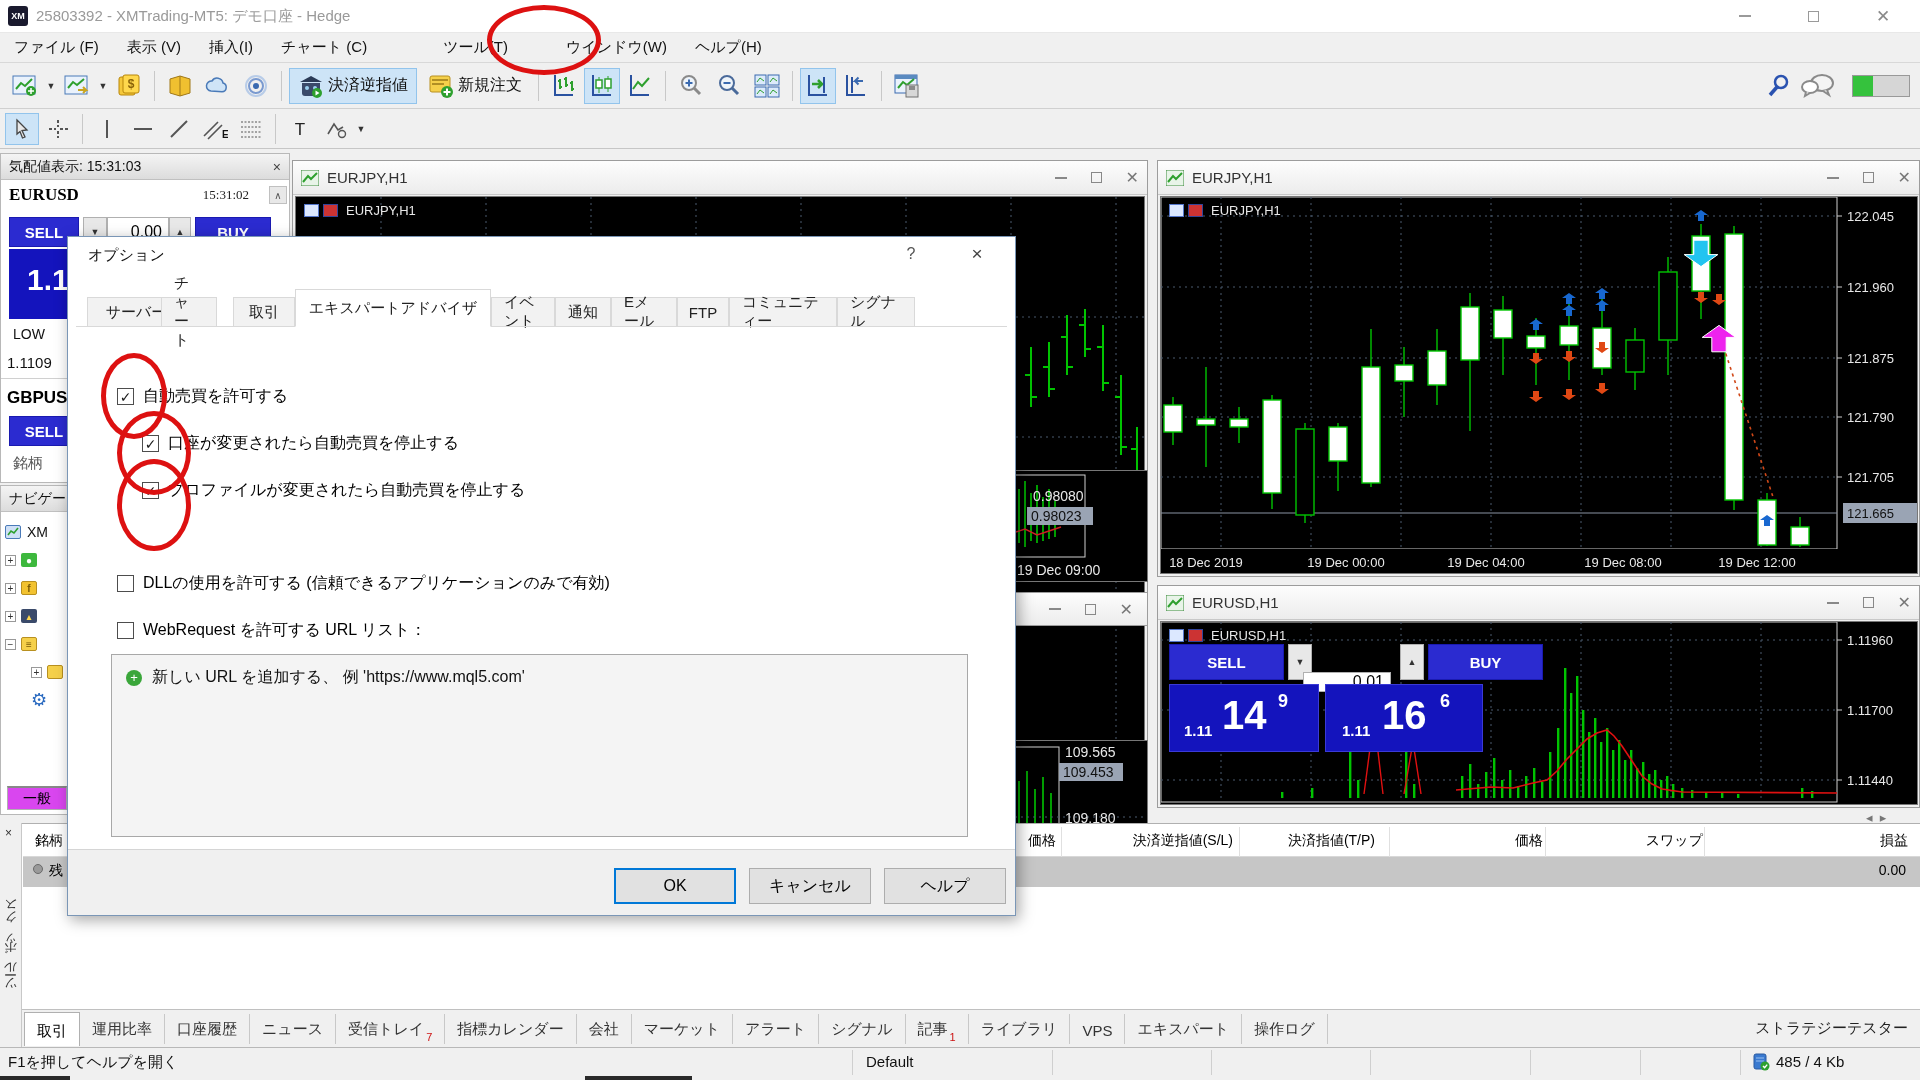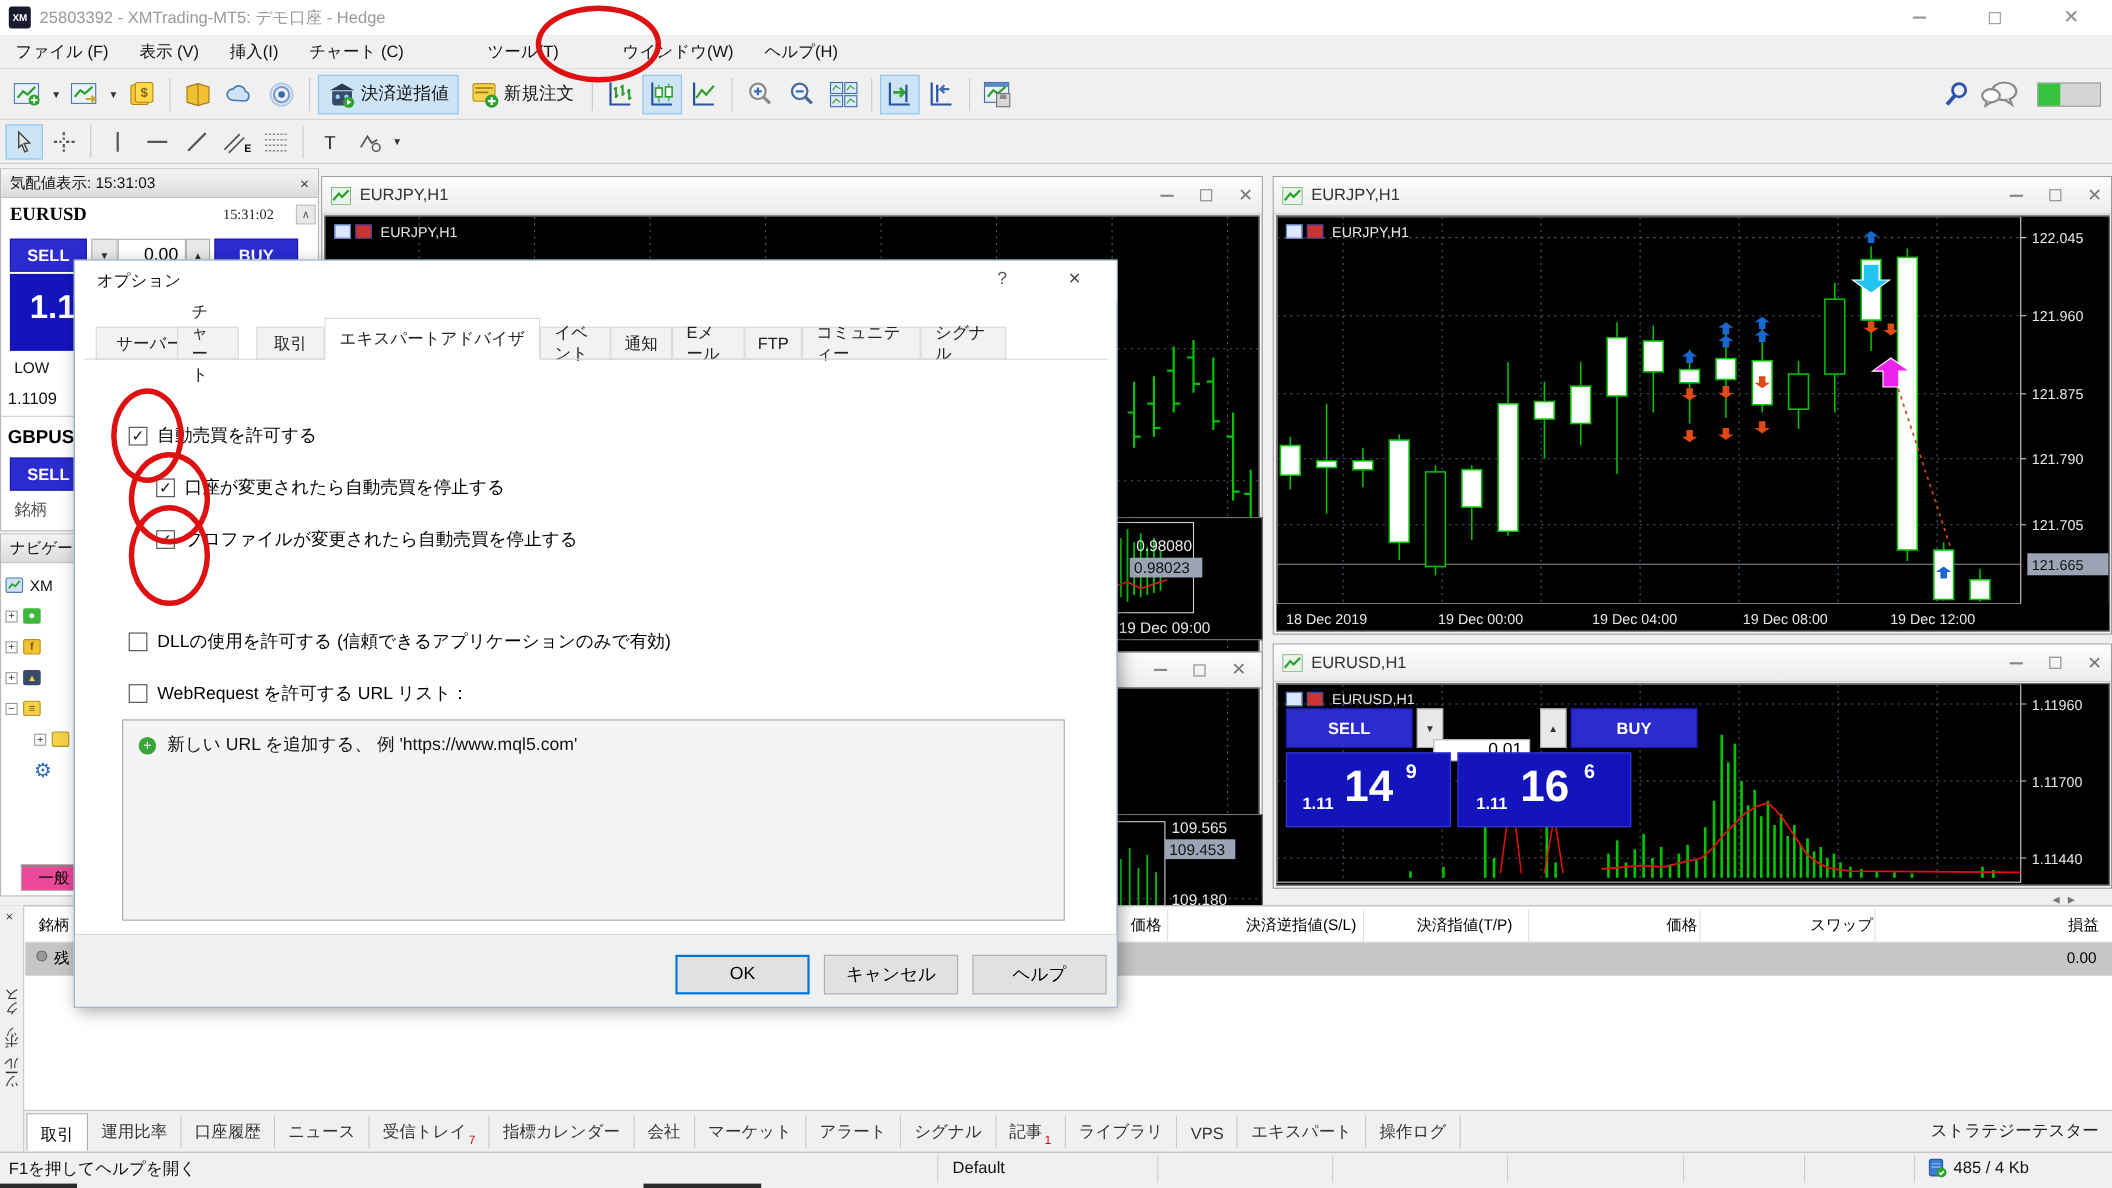--- a/index.html
+++ b/index.html
@@ -47,21 +47,21 @@
   .blue-btn { background:#2b2bd0; color:#fff; font-size:15px; font-weight:bold; display:flex; align-items:center; justify-content:center; border:1px solid #1a1ab0; }
   .spin { background:#e8e8e8; border:1px solid #b0b0b0; display:flex; align-items:center; justify-content:center; font-size:9px; color:#333; }
   .vol-input { background:#fff; border:1px solid #b0b0b0; font-size:16px; color:#000; display:flex; align-items:center; justify-content:flex-end; padding-right:6px; }
   .big-quote { background:#1414bd; color:#fff; }
   .mw-small { font-size:14px; color:#111; }
   .nav-panel { left:0; top:485px; width:290px; height:330px; background:#fff; border:1px solid #b8b8b8; }
   .tree { padding:6px 4px; font-size:14px; color:#111; }
   .tree-row { display:flex; align-items:center; height:28px; }
   .expander { width:11px; height:11px; border:1px solid #999; background:#fff; font-size:10px; line-height:9px; text-align:center; color:#333; margin-right:5px; }
   .ticon { width:16px; height:14px; border-radius:2px; margin-right:6px; display:inline-flex; align-items:center; justify-content:center; font-size:10px; font-weight:bold; }
-  .gen-tab { position:absolute; left:6px; bottom:4px; width:60px; height:24px; border:1px solid #b0b0b0; border-top:2px solid #888; background:#ec4899; font-size:14px; display:flex; align-items:center; justify-content:center;margin-left:12px; }
+  .gen-tab { position:absolute; left:6px; bottom:4px; width:60px; height:24px; border:1px solid #b0b0b0; border-top:2px solid #888; background:#d946ef; font-size:14px; display:flex; align-items:center; justify-content:center; }
 
   
   .chart-win { background:#f0f0f0; border:1px solid #9c9c9c; }
   .cw-title { height:34px; background:linear-gradient(#fdfdfd,#ececec); border-bottom:1px solid #c8c8c8; display:flex; align-items:center; padding:0 8px; font-size:15px; color:#333; }
   .cw-title .ci { width:18px; height:16px; margin-right:8px; }
   .cw-ctrls { margin-left:auto; display:flex; gap:24px; align-items:center; color:#777; }
   .cw-ctrls .c-min { width:12px; height:2px; background:#888; }
   .cw-ctrls .c-max { width:11px; height:11px; border:1.5px solid #888; }
   .cw-ctrls .c-x { font-size:16px; color:#777; }
   .chart-black { background:#000; border:1px solid #777; position:relative; overflow:hidden; }

